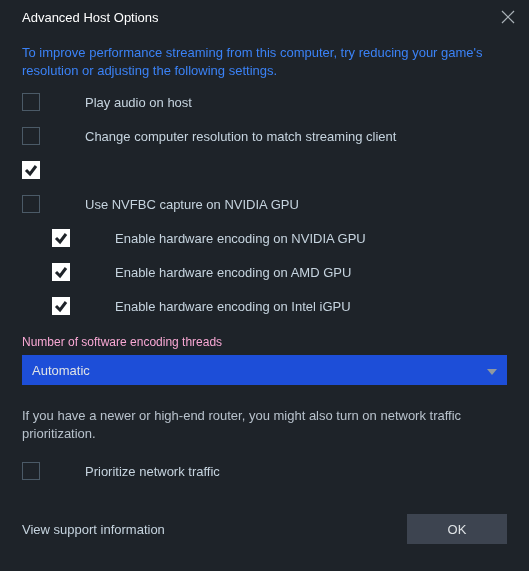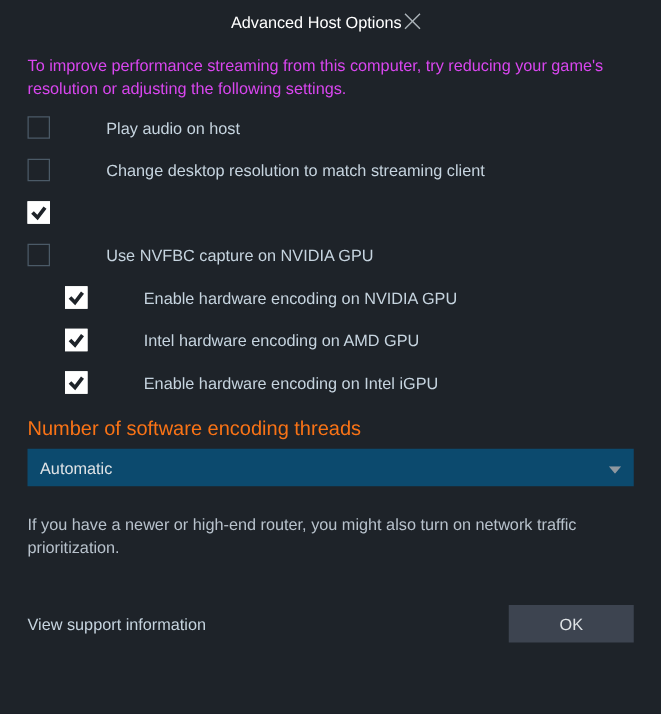--- a/index.html
+++ b/index.html
@@ -15,22 +15,22 @@
   .dialog {
     width: 529px;
     height: 571px;
     background: #1e2329;
     display: flex;
     flex-direction: column;
   }
   .titlebar {
     display: flex;
     align-items: center;
-    justify-content: center;
-    padding: 8px 12px 4px 7px;
+    justify-content: space-between;
+    padding: 8px 12px 4px 22px;
     height: 30px;
   }
   .titlebar-title {
     color: #ffffff;
     font-size: 13px;
     font-weight: normal;
   }
   .close-btn {
     width: 18px;
     height: 18px;
@@ -40,21 +40,21 @@
     justify-content: center;
   }
   .close-btn svg { stroke: #aab2b8; stroke-width: 1.2; }
   .content {
     padding: 14px 22px 12px 22px;
     flex: 1;
     display: flex;
     flex-direction: column;
   }
   .intro {
-    color: #d946ef;
+    color: #3b82f6;
     font-size: 13px;
     line-height: 1.35;
     margin-bottom: 14px;
   }
   .opt {
     display: flex;
     align-items: center;
     gap: 12px;
     margin-bottom: 16px;
   }
@@ -76,27 +76,27 @@
   }
   .cb.checked svg { display: block; }
   .cb svg { display: none; width: 14px; height: 14px; stroke: #1e2329; stroke-width: 3; fill: none; }
   .opt-label {
     color: #c6d4df;
     font-size: 13px;
     cursor: default;
     margin-left: 33px;
   }
   .section-label {
-    color: #f97316;
-    font-size: 16px;
+    color: #f9a8d4;
+    font-size: 12px;
     margin-top: 4px;
     margin-bottom: 6px;
   }
   .select {
-    background: #0c4a6e;
+    background: #1d4ed8;
     height: 30px;
     display: flex;
     align-items: center;
     justify-content: space-between;
     padding: 0 10px;
     cursor: pointer;
     margin-bottom: 22px;
   }
   .select-value {
     color: #dfe3e6;
@@ -157,21 +157,21 @@
       <div class="cb">
         
       </div>
       <div class="opt-label">Play audio on host</div>
     </div>
 
     <div class="opt">
       <div class="cb">
         
       </div>
-      <div class="opt-label">Change desktop resolution to match streaming client</div>
+      <div class="opt-label">Change computer resolution to match streaming client</div>
     </div>
 
     <div class="opt">
       <div class="cb checked">
         <svg viewBox="0 0 14 14">
             <polyline points="2,7 6,11 12,3"></polyline>
           </svg>
       </div>
     </div>
 
@@ -191,21 +191,21 @@
       </div>
       <div class="opt-label">Enable hardware encoding on NVIDIA GPU</div>
     </div>
 
     <div class="opt sub">
       <div class="cb checked">
         <svg viewBox="0 0 14 14">
             <polyline points="2,7 6,11 12,3"></polyline>
           </svg>
       </div>
-      <div class="opt-label">Intel hardware encoding on AMD GPU</div>
+      <div class="opt-label">Enable hardware encoding on AMD GPU</div>
     </div>
 
     <div class="opt sub">
       <div class="cb checked">
         <svg viewBox="0 0 14 14">
             <polyline points="2,7 6,11 12,3"></polyline>
           </svg>
       </div>
       <div class="opt-label">Enable hardware encoding on Intel iGPU</div>
     </div>
@@ -215,20 +215,26 @@
       <div class="select-value">Automatic</div>
       <div class="select-caret">
         <svg viewBox="0 0 10 6">
             <polygon points="0,0 10,0 5,6"></polygon>
           </svg>
       </div>
     </div>
 
     <div class="router-note">If you have a newer or high-end router, you might also turn on network traffic prioritization.</div>
 
+    <div class="opt">
+      <div class="cb">
+        
+      </div>
+      <div class="opt-label">Prioritize network traffic</div>
+    </div>
 
     <div class="footer">
       <div class="link">View support information</div>
       <div class="ok-btn">OK</div>
     </div>
 
   </div>
 </div>
 
 </body></html>

